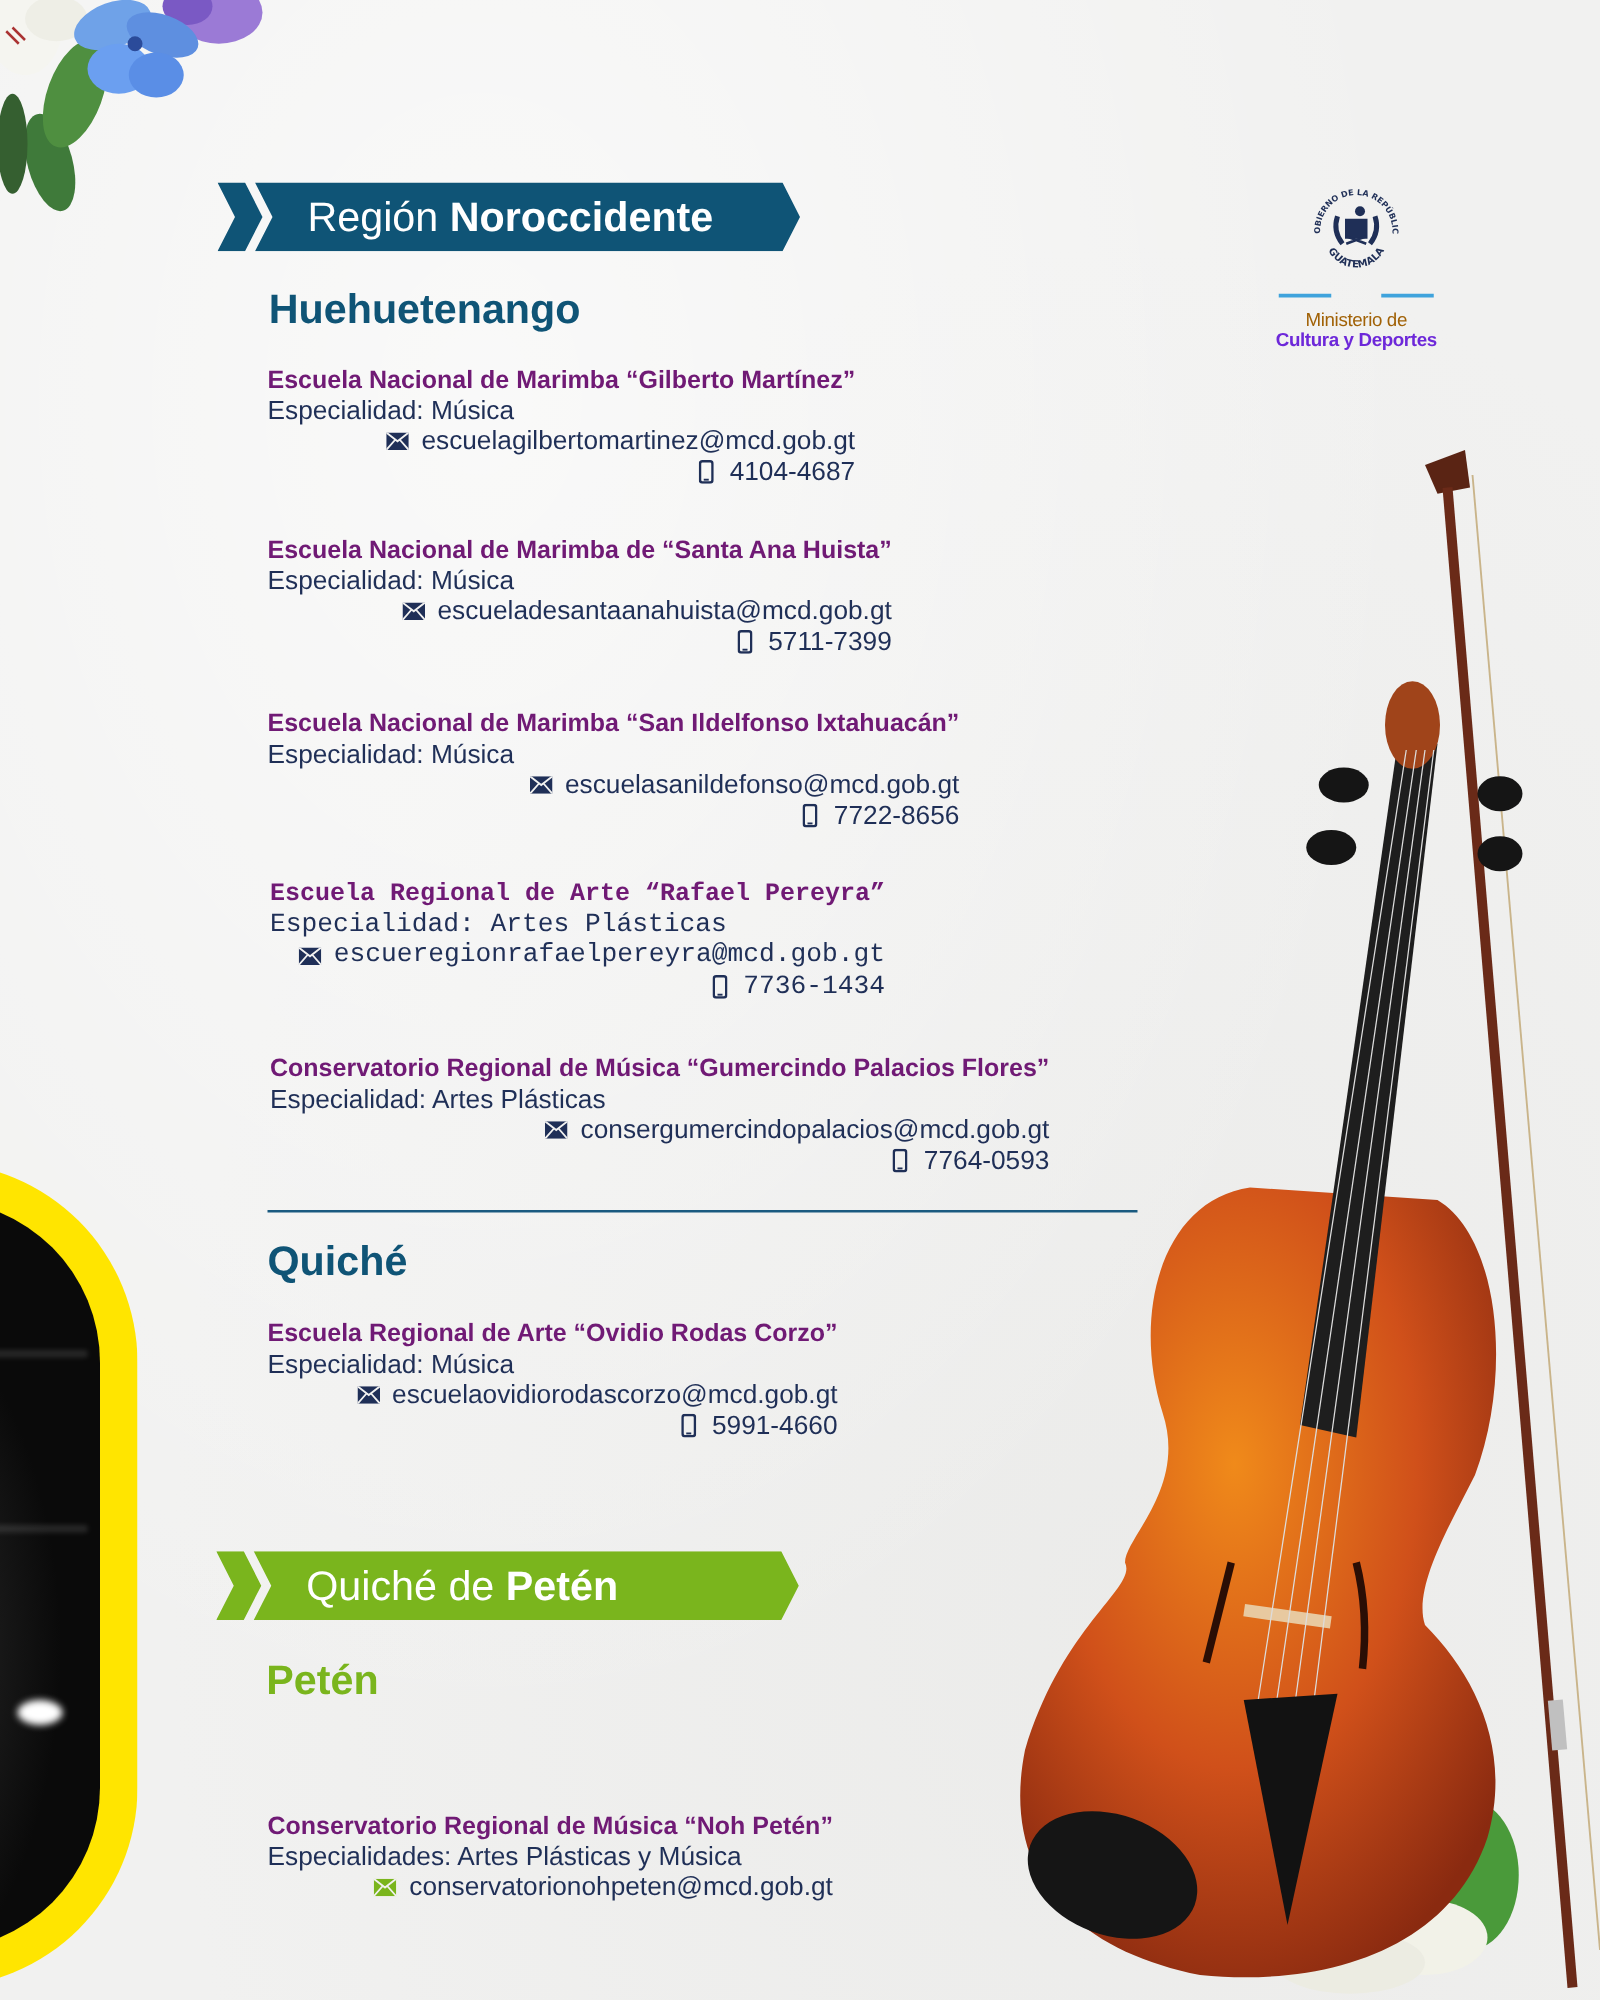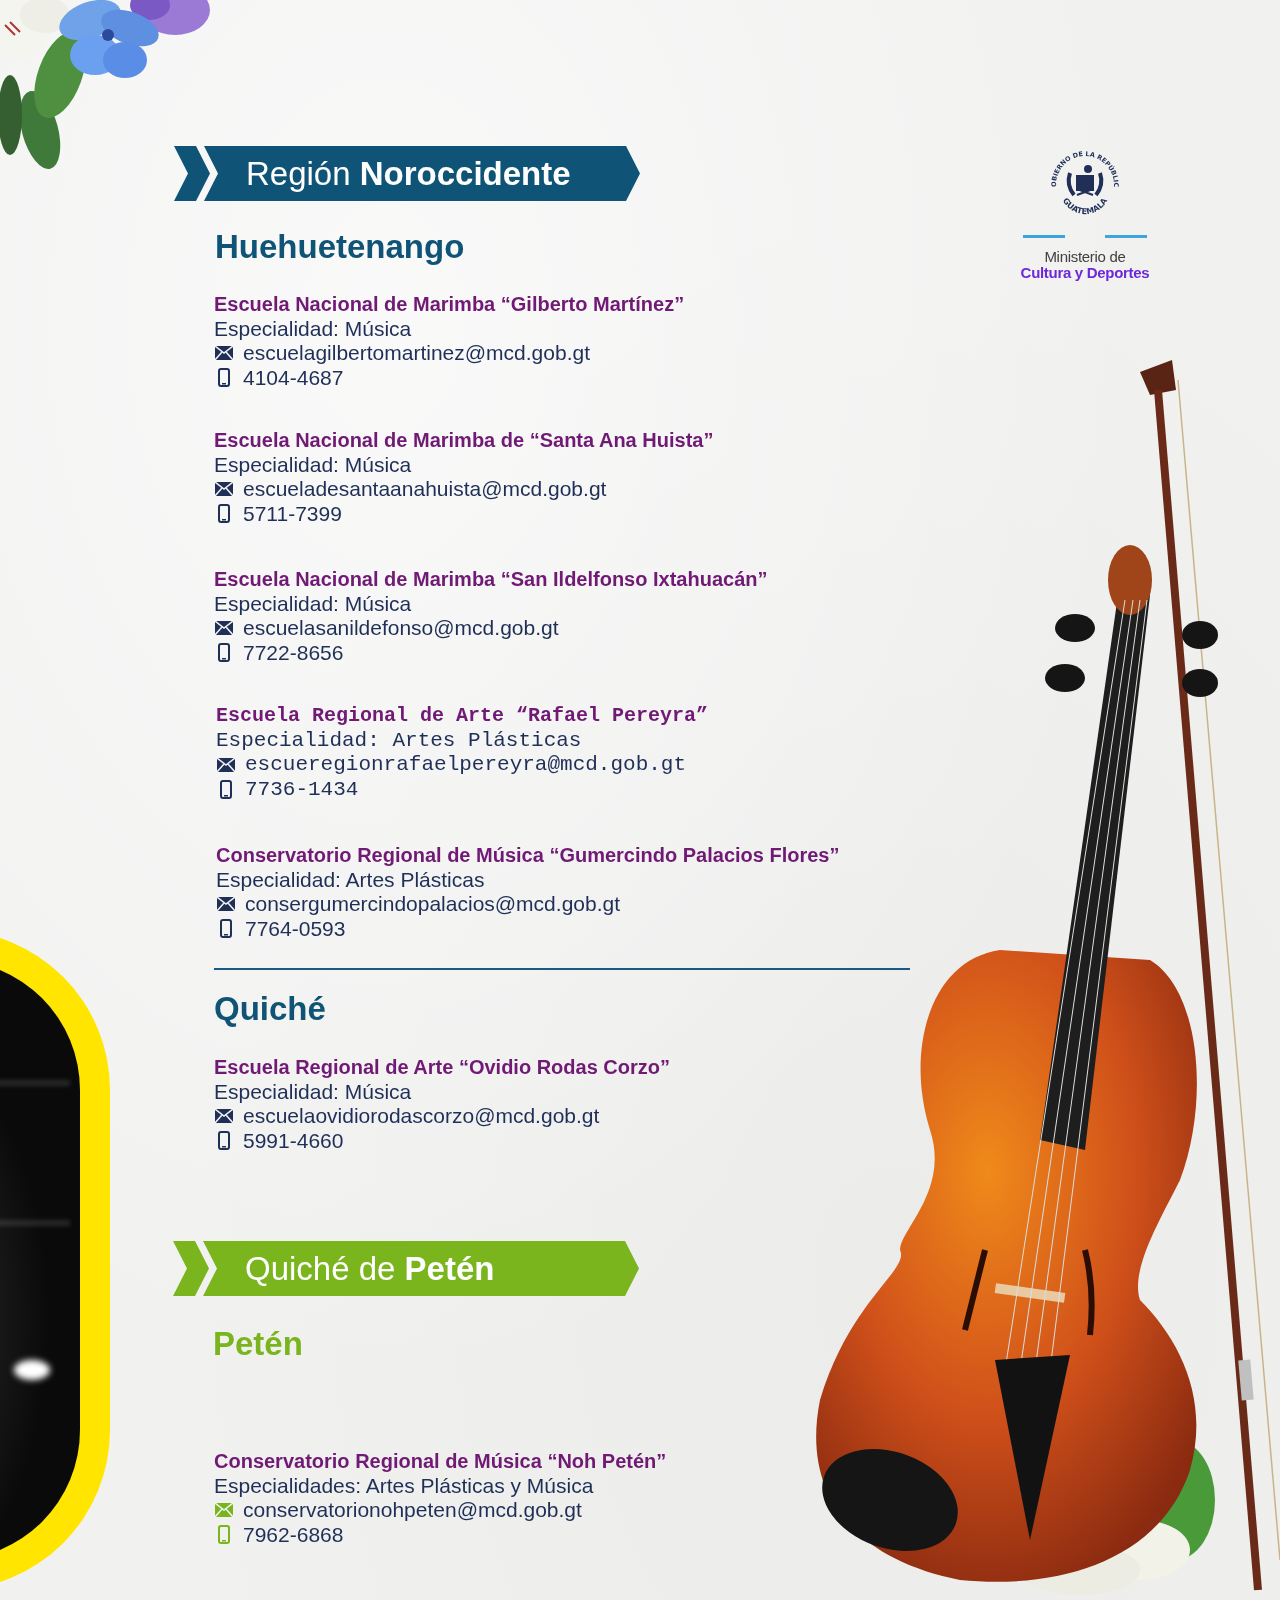--- a/index.html
+++ b/index.html
@@ -31,40 +31,40 @@
   }
   .photo-frame .band {
     position: absolute; right: 10px; width: 200px; height: 6px; background: rgba(255,255,255,0.12); filter: blur(2px);
   }
 
   
   .logo { position: absolute; left: 1000px; top: 143px; width: 170px; text-align: center; }
   .logo .seal { width: 82px; height: 82px; margin: 0 auto; display: block; }
   .logo .lines { display: flex; justify-content: center; gap: 40px; margin-top: 10px; }
   .logo .lines span { width: 42px; height: 3px; background: #3fa3dc; display: block; }
-  .logo .min1 { font-size: 15px; color: #404040; margin-top: 10px; letter-spacing: -0.3px; }
+  .logo .min1 { font-size: 15px; color: #a16207; margin-top: 10px; letter-spacing: -0.3px; }
   .logo .min2 { font-size: 15px; font-weight: bold; color: #6d28d9; line-height: 16px; letter-spacing: -0.3px; }
 
   
   .banner { position: absolute; height: 55px; }
   .banner svg { position: absolute; left: 0; top: 0; }
   .banner .btext {
     position: absolute; left: 72px; top: 0; height: 55px; line-height: 55px;
     font-size: 33px; color: #fff; white-space: nowrap;
   }
   .banner .btext b { font-weight: bold; }
 
   .dept { position: absolute; font-size: 33px; font-weight: bold; }
   .dept.blue { color: #0f5476; }
   .dept.green { color: #7ab51d; }
 
   .entry { position: absolute; font-size: 21px; line-height: 24.5px; }
   .entry .name { font-weight: bold; color: #701a75; font-size: 20px; }
   .entry .spec { color: #1f2f57; }
-  .entry .row { display: flex; align-items: center; color: #1f2f57; }
+  .entry .row { display: flex; align-items: center; color: #1f2f57; justify-content: flex-end; }
   .entry .row .ico { width: 20px; height: 20px; margin-right: 9px; display: inline-flex; align-items: center; justify-content: center; }
   .entry a { color: #1f2f57; text-decoration: none; }
 
   .divider { position: absolute; left: 214px; top: 968px; width: 696px; height: 2px; background: #1a5a80; }
 
   .violin { position: absolute; left: 800px; top: 355px; width: 480px; height: 1245px; }
 </style>
 </head>
 <body>
 
@@ -279,29 +279,20 @@
   <div class="spec">Especialidades: Artes Plásticas y Música</div>
   <div class="row">
       <span class="ico">
         <svg width="18" height="14" viewBox="0 0 18 14">
           <rect x="0" y="0" width="18" height="14" fill="#7ab51d"></rect>
           <path d="M0 0 L9 7 L18 0 M0 14 L7 6 M18 14 L11 6" stroke="#f1f1f0" stroke-width="1.5" fill="none"></path>
         </svg>
       </span>
       <a>conservatorionohpeten@mcd.gob.gt</a>
     </div>
-  <div class="row">
-      <span class="ico">
-        <svg width="12" height="19" viewBox="0 0 12 19">
-          <rect x="1" y="1" width="10" height="17" rx="2" fill="none" stroke="#7ab51d" stroke-width="2"></rect>
-          <rect x="4" y="15" width="4" height="1.5" fill="#7ab51d"></rect>
-        </svg>
-      </span>
-      <span>7962-6868</span>
-    </div>
 </div>
 
 <svg class="violin" viewBox="800 355 480 1245">
   <defs>
     <radialGradient id="body" cx="0.45" cy="0.35" r="0.7">
       <stop offset="0" stop-color="#f08a1a"></stop>
       <stop offset="0.55" stop-color="#d0501a"></stop>
       <stop offset="1" stop-color="#8a2a10"></stop>
     </radialGradient>
   </defs>

